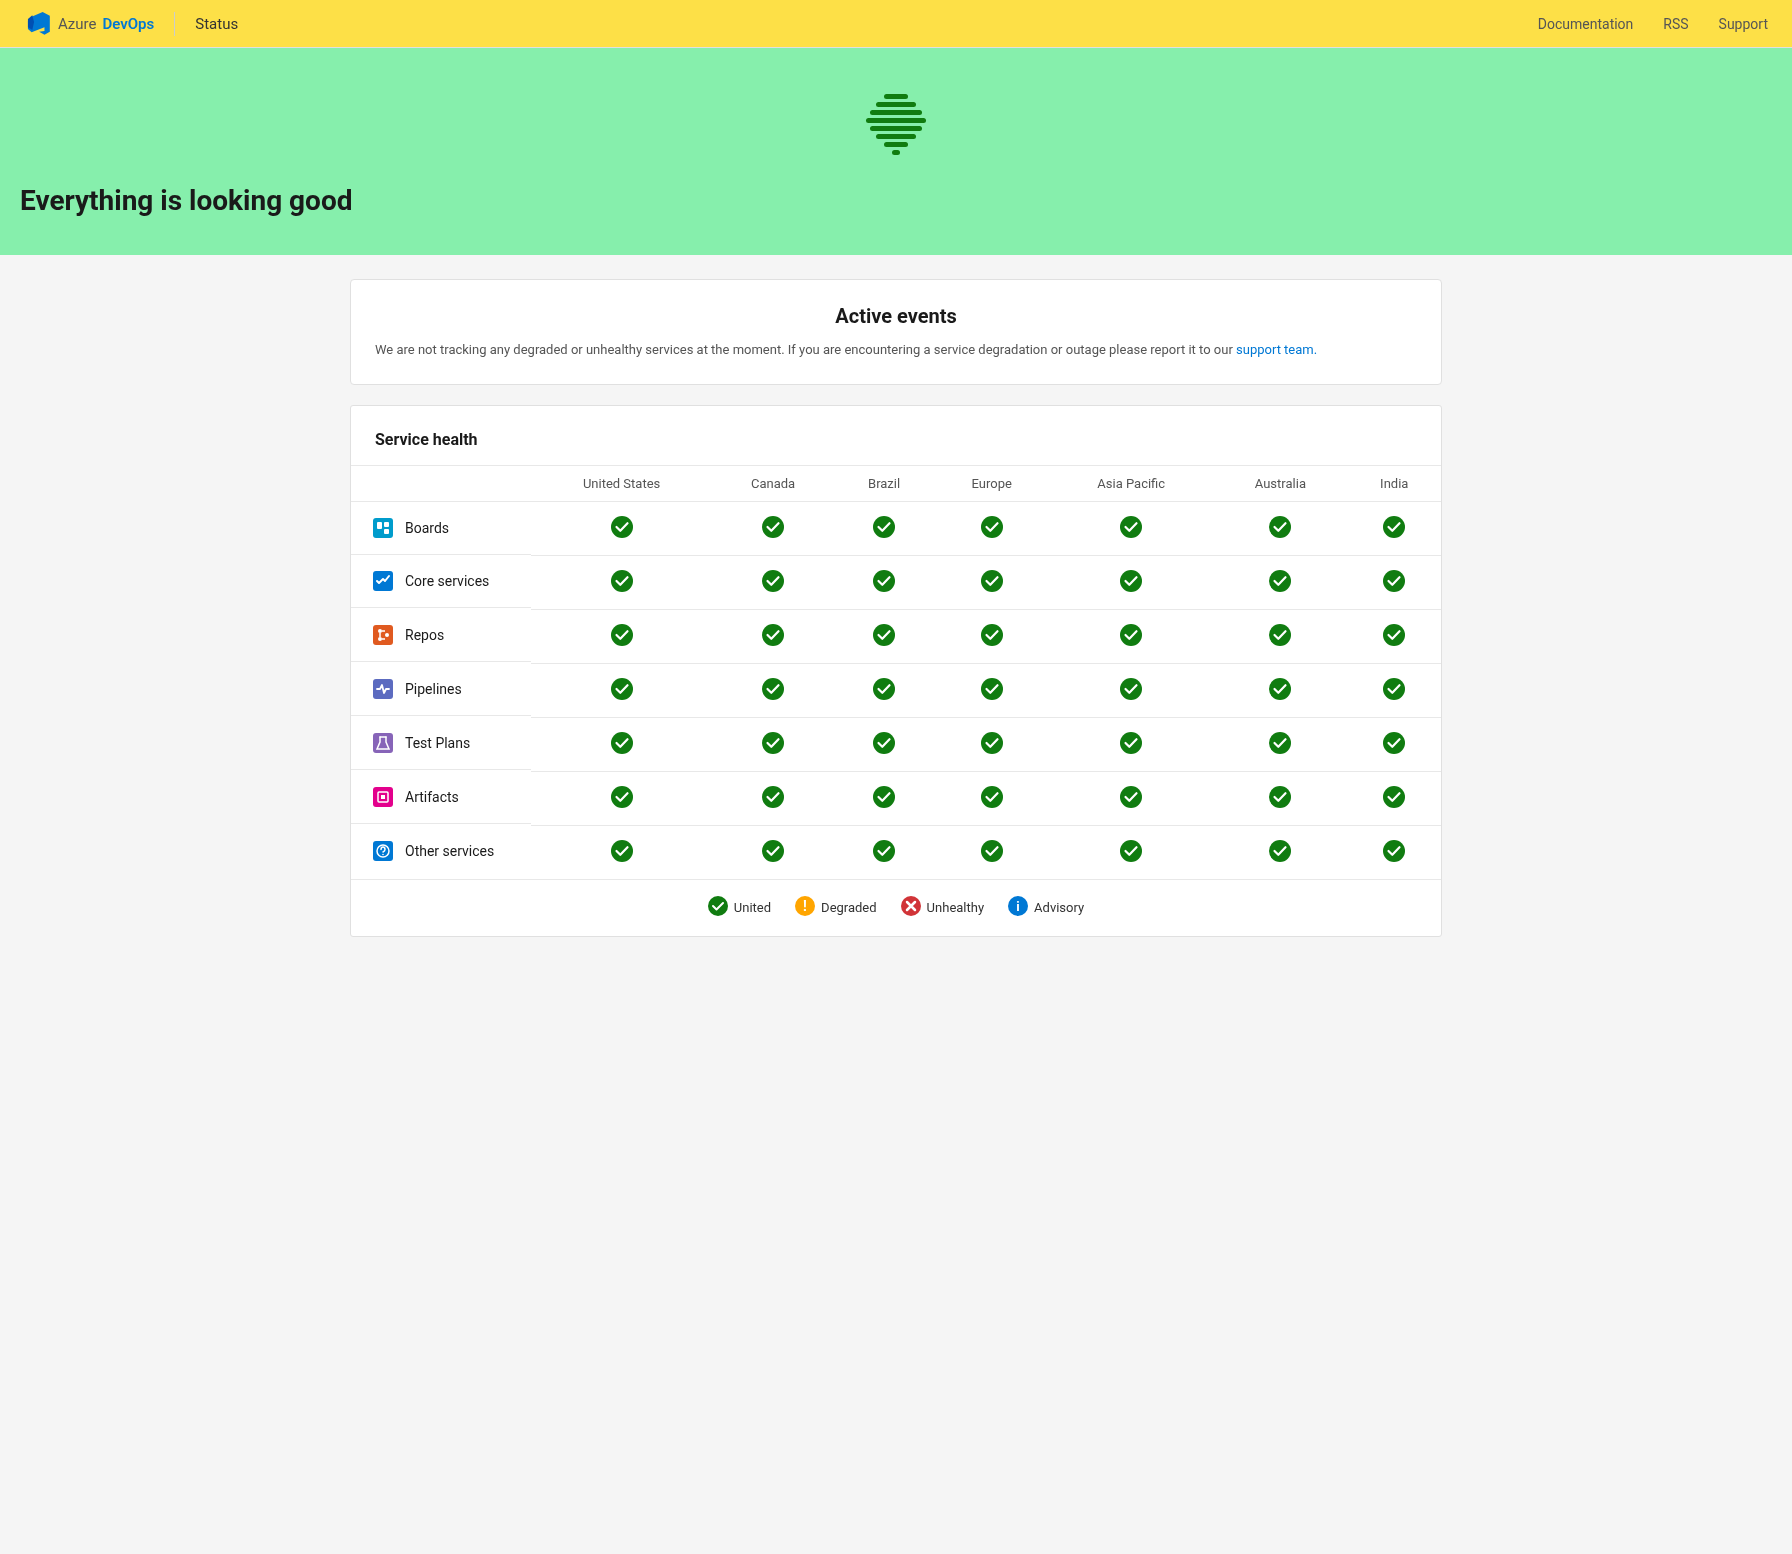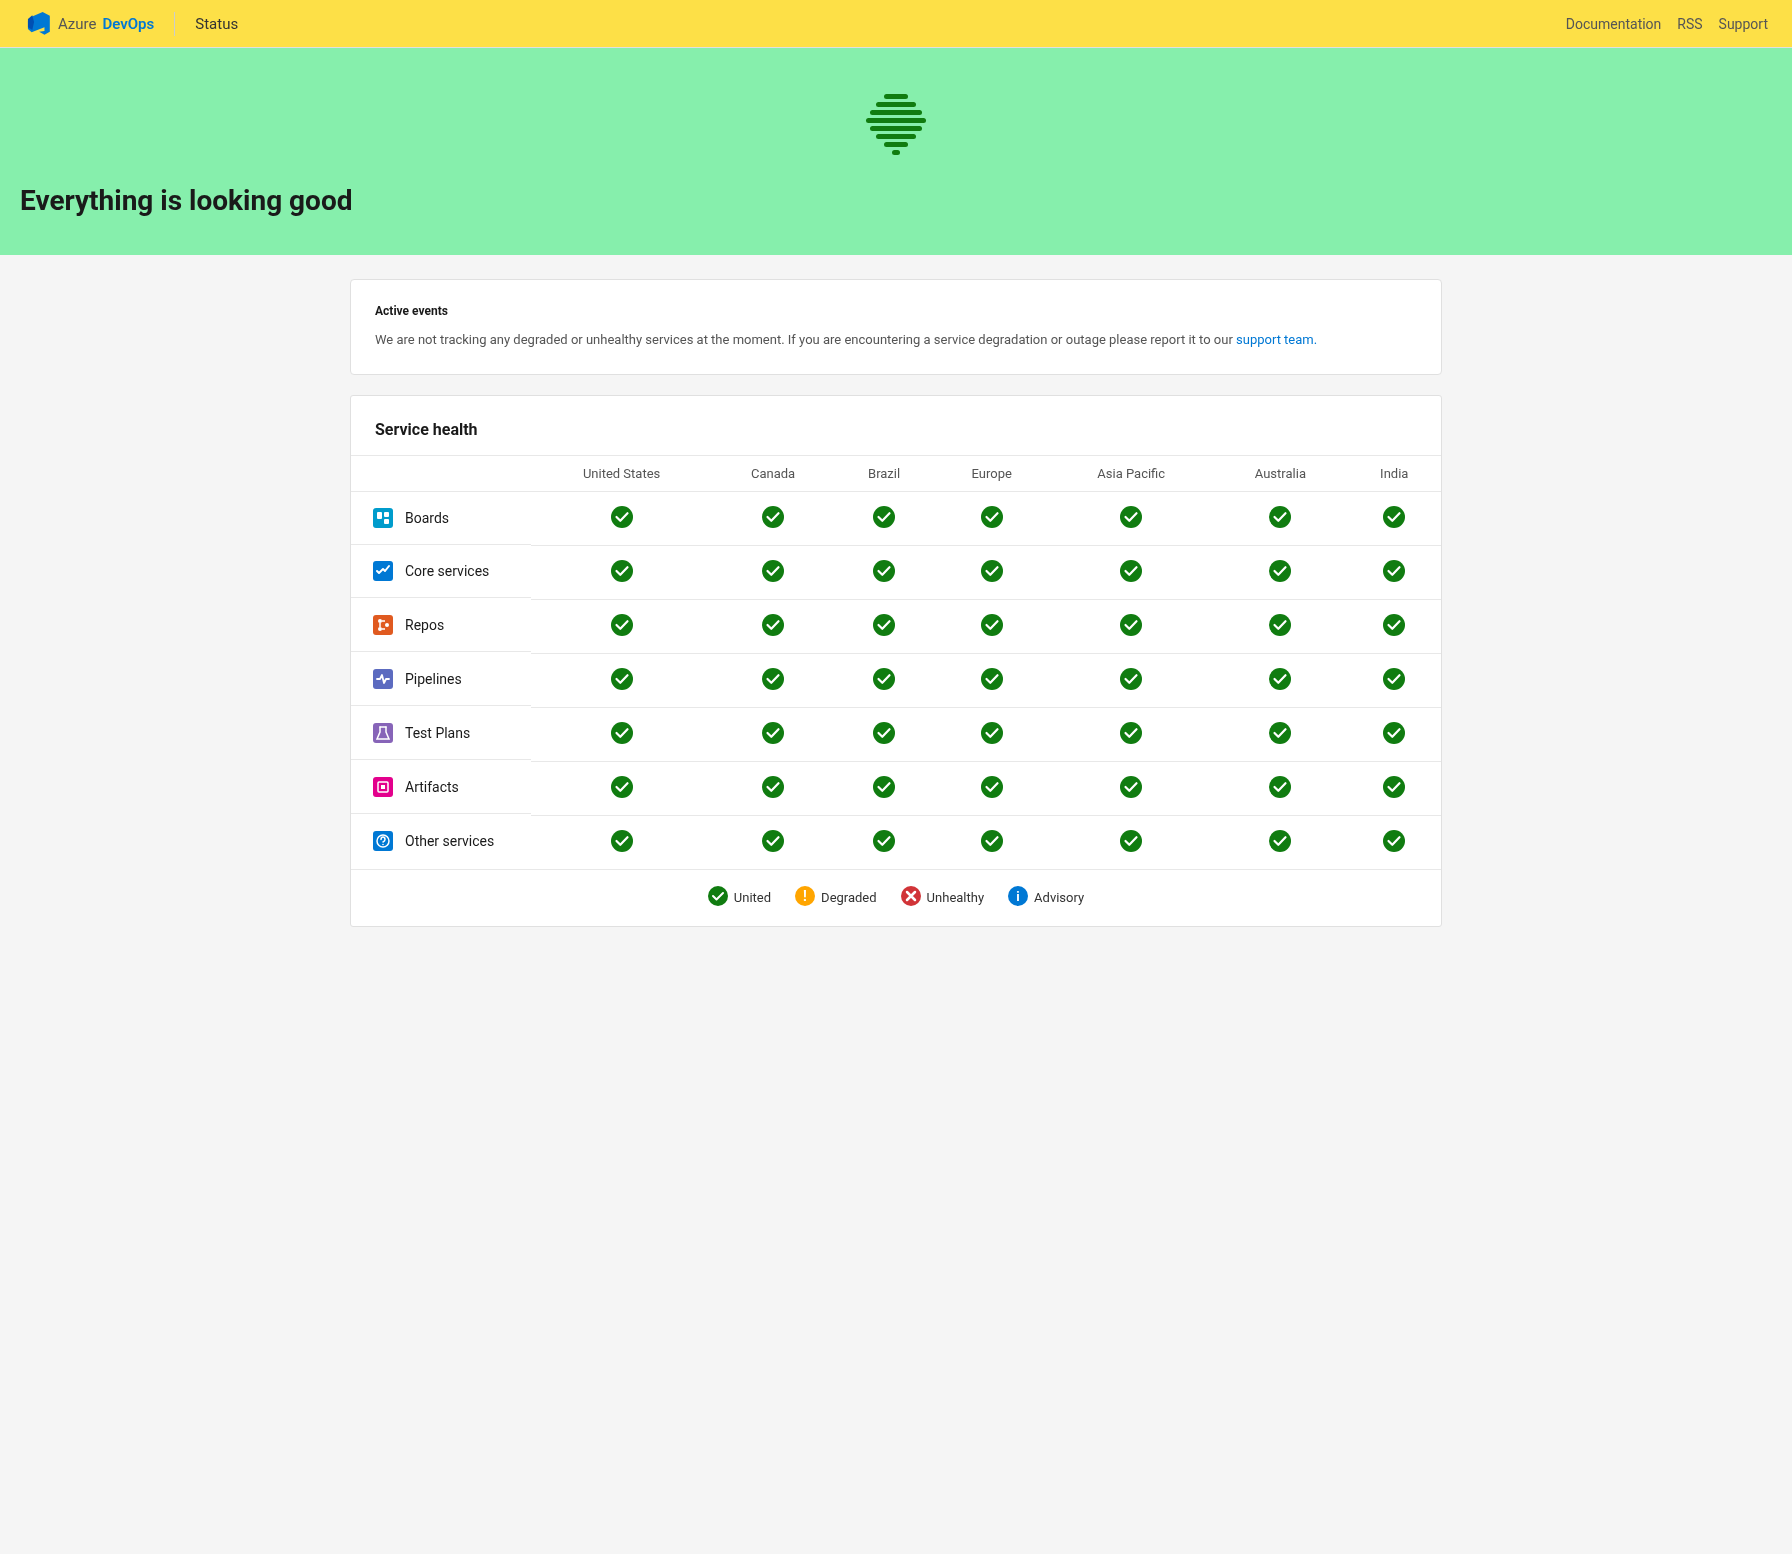--- a/index.html
+++ b/index.html
@@ -48,21 +48,21 @@
       height: 24px;
       background: #ccc;
       margin: 0 12px;
     }
     .header-status {
       color: #333;
       font-size: 15px;
     }
     .header-nav {
       display: flex;
-      gap: 16px;
+      gap: 30px;
       padding-left: 36px;
     }
     .header-nav a {
       color: #555;
       text-decoration: none;
       font-size: 14px;
     }
 
     
     .hero {
@@ -99,24 +99,25 @@
 
     
     .card {
       background: #fff;
       border: 1px solid #e0e0e0;
       border-radius: 4px;
       margin-bottom: 20px;
       padding: 24px;
     }
     .card-title {
-      font-size: 12px;
+      font-size: 20px;
       font-weight: 700;
       color: #1a1a1a;
       margin-bottom: 12px;
+      text-align: center;
     }
     .card-body {
       font-size: 13px;
       color: #555;
       line-height: 1.5;
     }
     .card-body a {
       color: #0078d4;
       text-decoration: none;
     }

